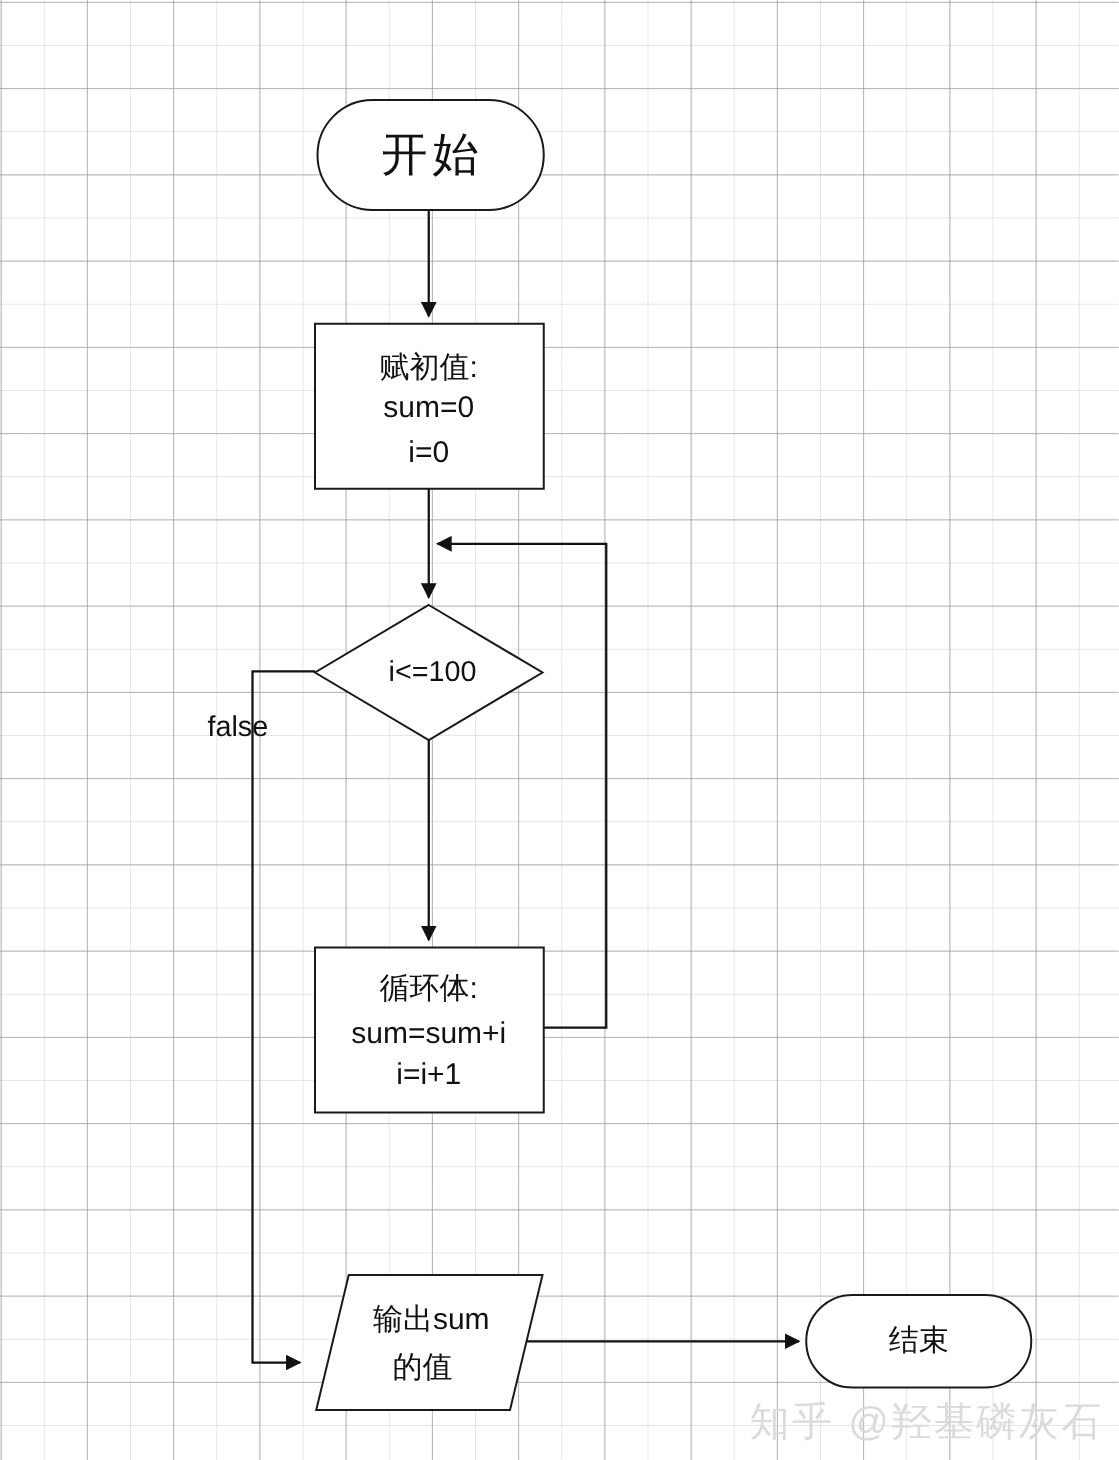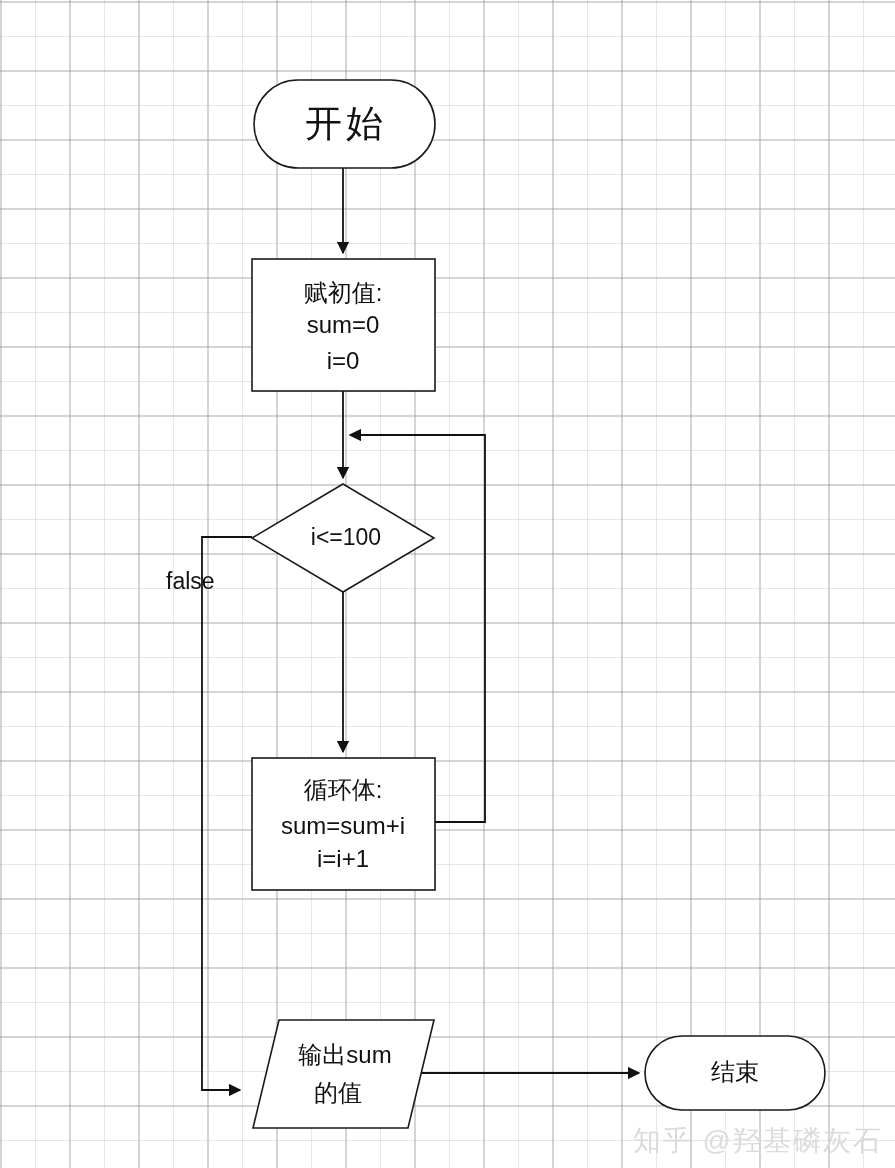--- a/index.html
+++ b/index.html
@@ -54,21 +54,21 @@
     dominant-baseline: middle;
   }
   .t-cjk-lg { font-size: 37px; letter-spacing: 4px; }
   .t-body   { font-size: 24px; }
   .t-body-sm{ font-size: 23px; }
   .t-label  { font-size: 23px; text-anchor: start; }
   .watermark {
     position: absolute;
     right: 12px;
     bottom: 8px;
-    font-size: 28px;
+    font-size: 32px;
     color: #d9dbdd;
     letter-spacing: 2px;
     white-space: nowrap;
     user-select: none;
   }
 </style>
 </head>
 <body>
 
 <div id="canvas">

